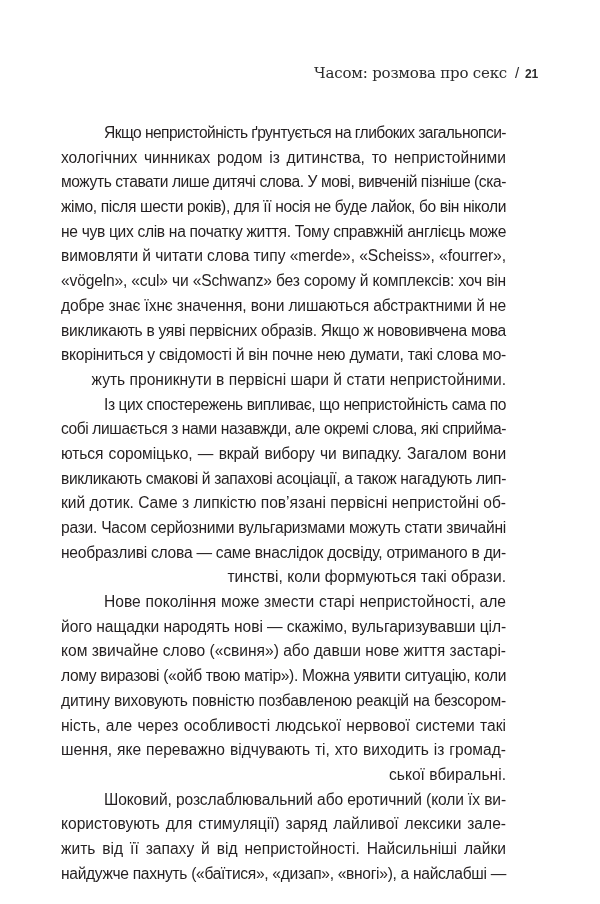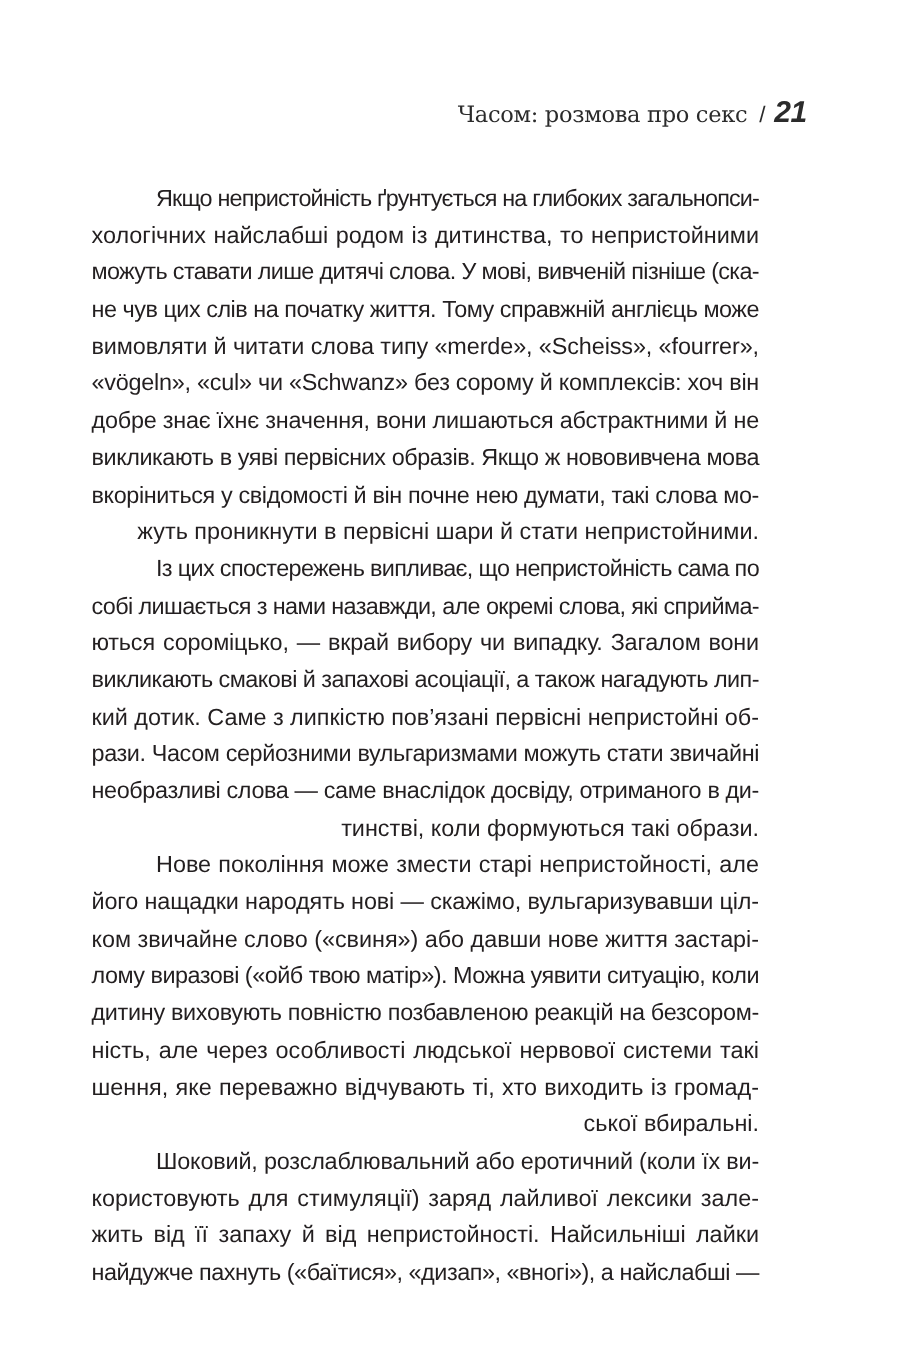--- a/index.html
+++ b/index.html
@@ -24,22 +24,21 @@
     white-space: nowrap;
     letter-spacing: -0.2px;
   }
   .page-header .sep {
     margin: 0 6px 0 8px;
     font-family: "Liberation Sans", sans-serif;
   }
   .page-header .num {
     font-family: "Liberation Sans", sans-serif;
     font-weight: bold;
-    font-size: 20px;
-    font-style: italic;
+    font-size: 12px;
   }
   .body-text {
     position: absolute;
     top: 121px;
     left: 61px;
     width: 445px;
     font-family: "Liberation Sans", sans-serif;
     font-size: 15.6px;
     line-height: 24.7px;
     color: #231f20;
@@ -64,22 +63,23 @@
 <body>
 
 <div class="page-header">
   <span>Часом: розмова про секс</span><span class="sep">/</span><span class="num">21</span>
 </div>
 
 <div class="body-text">
 
   <div>
     <span class="line j indent" style="display: block; letter-spacing: -0.558px;">Якщо непристойність ґрунтується на глибоких загальнопси-</span>
-    <span class="line j" style="display: block;">хологічних найслабші родом із дитинства, то непристойними</span>
+    <span class="line j" style="display: block;">хологічних чинниках родом із дитинства, то непристойними</span>
     <span class="line j" style="display: block; letter-spacing: -0.427px;">можуть ставати лише дитячі слова. У мові, вивченій пізніше (ска-</span>
+    <span class="line j" style="display: block; letter-spacing: -0.371px;">жімо, після шести років), для її носія не буде лайок, бо він ніколи</span>
     <span class="line j" style="display: block; letter-spacing: -0.317px;">не чув цих слів на початку життя. Тому справжній англієць може</span>
     <span class="line j" style="display: block; letter-spacing: -0.069px;">вимовляти й читати слова типу «merde», «Scheiss», «fourrer»,</span>
     <span class="line j" style="display: block; letter-spacing: -0.162px;">«vögeln», «cul» чи «Schwanz» без сорому й комплексів: хоч він</span>
     <span class="line j" style="display: block; letter-spacing: -0.142px;">добре знає їхнє значення, вони лишаються абстрактними й не</span>
     <span class="line j" style="display: block; letter-spacing: -0.287px;">викликають в уяві первісних образів. Якщо ж нововивчена мова</span>
     <span class="line j" style="display: block; letter-spacing: -0.244px;">вкоріниться у свідомості й він почне нею думати, такі слова мо-</span>
     <span class="line last" style="display: block;">жуть проникнути в первісні шари й стати непристойними.</span>
   </div>
 
   <div>

